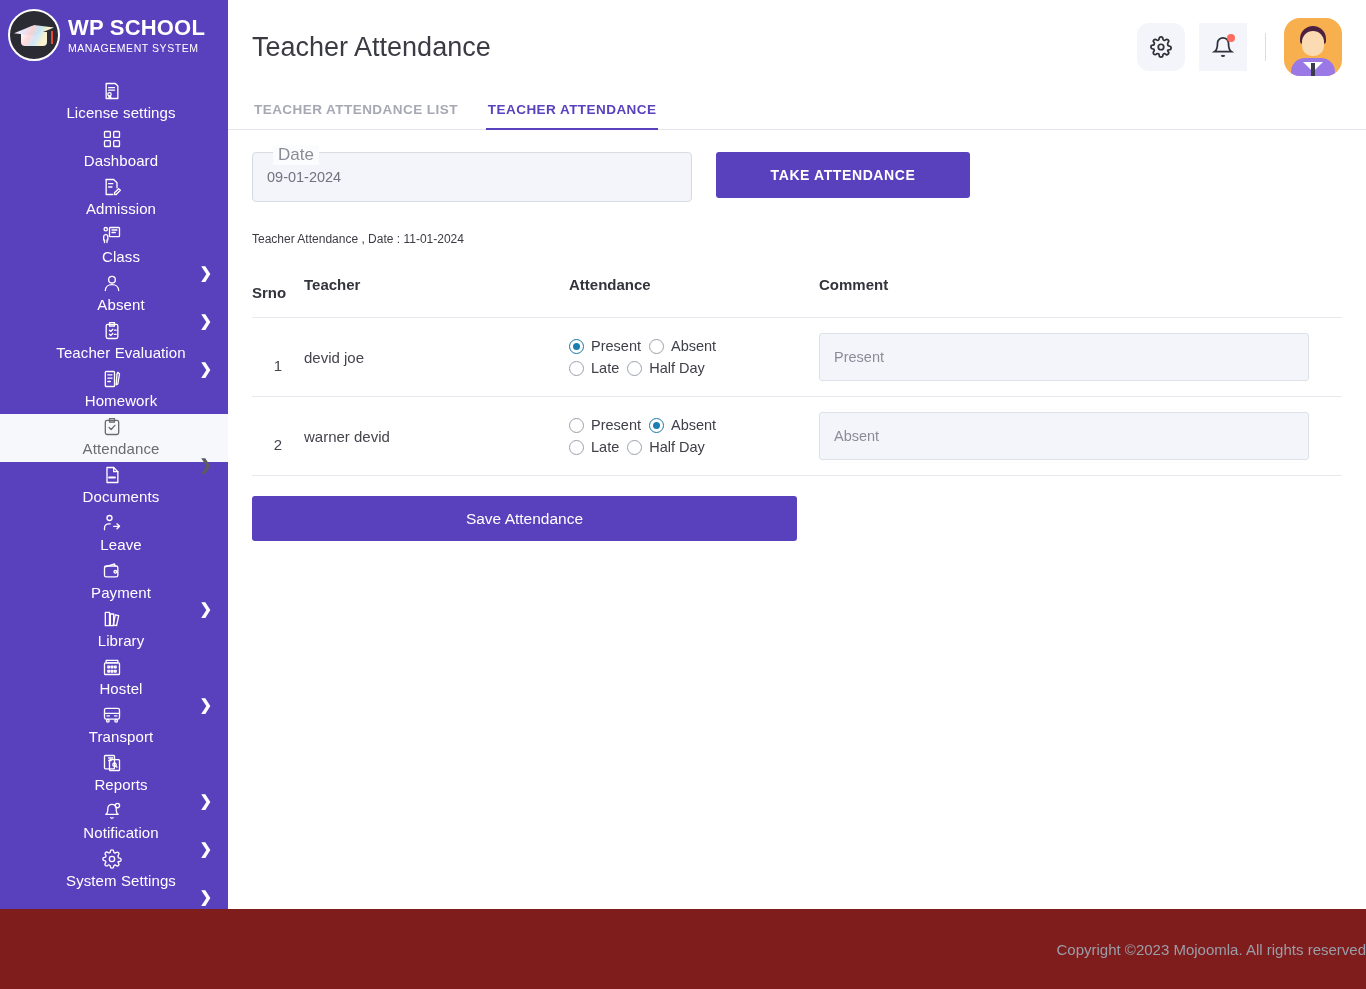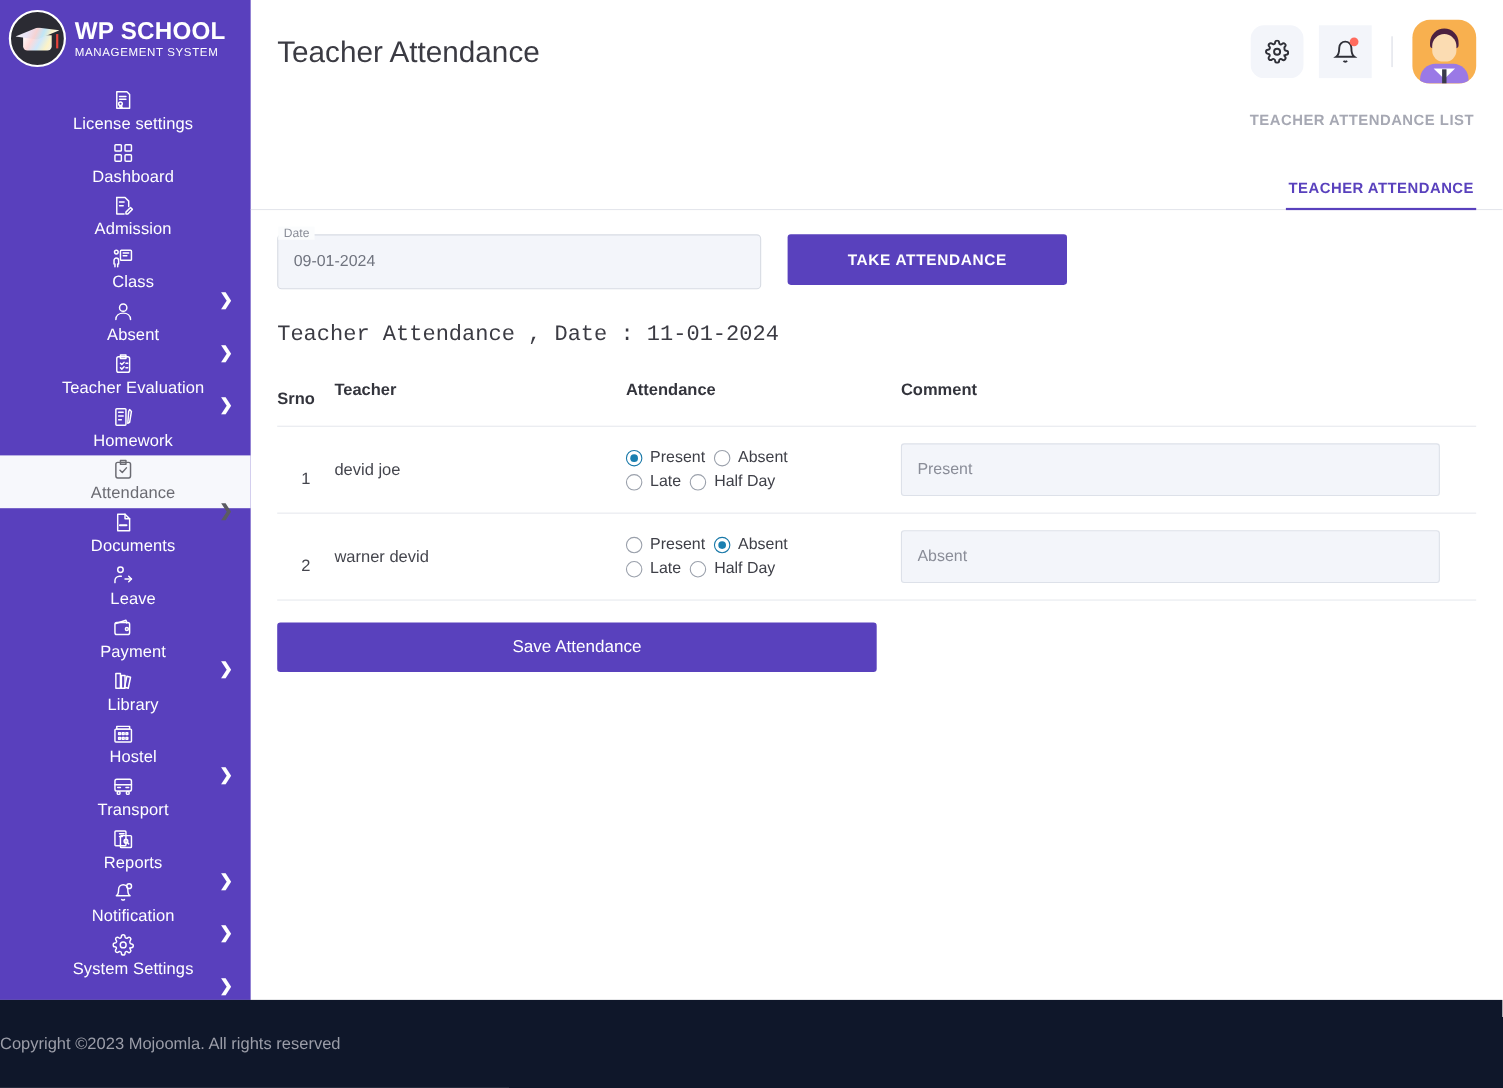--- a/index.html
+++ b/index.html
@@ -86,52 +86,52 @@
     width: 58px; height: 58px; border-radius: 16px;
     background: #f8b04f; overflow: hidden; position: relative; cursor: pointer;
   }
   .av-hair { position: absolute; left: 16px; top: 8px; width: 26px; height: 18px; background: #4c2140; border-radius: 13px 13px 3px 3px; }
   .av-face { position: absolute; left: 18px; top: 13px; width: 22px; height: 25px; background: #fbdcb2; border-radius: 11px 11px 10px 10px; }
   .av-body { position: absolute; left: 7px; bottom: 0; width: 44px; height: 18px; background: #9a79e6; border-radius: 14px 14px 0 0; }
   .av-collar { position: absolute; left: 19px; bottom: 0; width: 20px; height: 14px; background: #ffffff; clip-path: polygon(0 0, 100% 0, 50% 70%); }
   .av-tie { position: absolute; left: 27px; bottom: 0; width: 4px; height: 13px; background: #3a3a4a; }
 
   .tabs {
-    display: flex; align-items: flex-end; gap: 26px;
-    padding: 0 24px; border-bottom: 1px solid #e4e6ec; margin: 0 0 0 0; flex-direction: column;
+    display: flex; align-items: flex-start; gap: 26px;
+    padding: 0 24px; border-bottom: 1px solid #e4e6ec; margin: 0 0 0 0;
   }
   .tab {
     font-size: 13.5px; font-weight: bold; letter-spacing: .45px;
     color: #a6a8b3; padding: 8px 2px 11px 2px; cursor: pointer;
     border-bottom: 2px solid transparent; margin-bottom: -1px;
   }
   .tab.active { color: #5941bd; border-bottom-color: #5941bd; }
 
   .content { padding: 22px 24px 0 24px; }
 
   .form-row { display: flex; align-items: flex-start; gap: 24px; }
   .date-field {
     position: relative; width: 440px; height: 50px;
     border: 1px solid #d7dbe3; border-radius: 4px;
     background: #f3f5fa; padding: 0 14px; display: flex; align-items: center;
     cursor: text;
   }
   .date-legend {
-    position: absolute; top: -8px; left: 0; background: #fbfcfd;
-    padding: 0 5px; font-size: 11px; color: #8a8d98;
+    position: absolute; top: -8px; left: 20px; background: #fbfcfd;
+    padding: 0 5px; font-size: 17px; color: #8a8d98;
   }
   .date-value { font-size: 14.5px; color: #6f737e; }
   .btn-take {
     width: 254px; height: 46px; background: #5941bd; color: #ffffff;
     border: none; border-radius: 3px; cursor: pointer;
     font-size: 14px; font-weight: bold; letter-spacing: .6px;
     font-family: "Liberation Sans", sans-serif;
   }
 
-  .subhead { font-size: 20px; color: #3b3b43; margin: 30px 0 0 0; font-weight: normal; font-family: Liberation Mono, monospace; }
+  .subhead { font-size: 12px; color: #3b3b43; margin: 30px 0 0 0; font-weight: normal; }
 
   .table { width: 1090px; margin-top: 22px; }
   .t-head, .t-row { display: flex; align-items: center; }
   .t-head { padding: 0 0 16px 0; border-bottom: 1px solid #e7e9ee; }
   .c-srno { width: 52px; flex: 0 0 52px; margin-top: 16px; }
   .c-teacher { width: 265px; flex: 0 0 265px; }
   .c-att { width: 250px; flex: 0 0 250px; }
   .c-comment { flex: 1; }
   .t-head .c-srno, .t-head .c-teacher, .t-head .c-att, .t-head .c-comment {
     font-size: 15px; font-weight: bold; color: #33343c;
@@ -162,21 +162,21 @@
 
   .btn-save {
     width: 545px; height: 45px; background: #5941bd; color: #ffffff;
     border: none; border-radius: 3px; cursor: pointer;
     font-size: 15.5px; margin-top: 20px;
     font-family: "Liberation Sans", sans-serif;
   }
 
   .footer {
     position: absolute; left: 0; bottom: 0; width: 1366px; height: 80px;
-    background: #0f172a; display: flex; align-items: center; justify-content: flex-start;
+    background: #7f1d1d; display: flex; align-items: center; justify-content: flex-end;
   }
   .footer-text { font-size: 15px; color: #9b9da8; }
 </style>
 </head>
 <body>
 
 <div class="app">
 
   <aside class="sidebar">
     <div class="brand">

